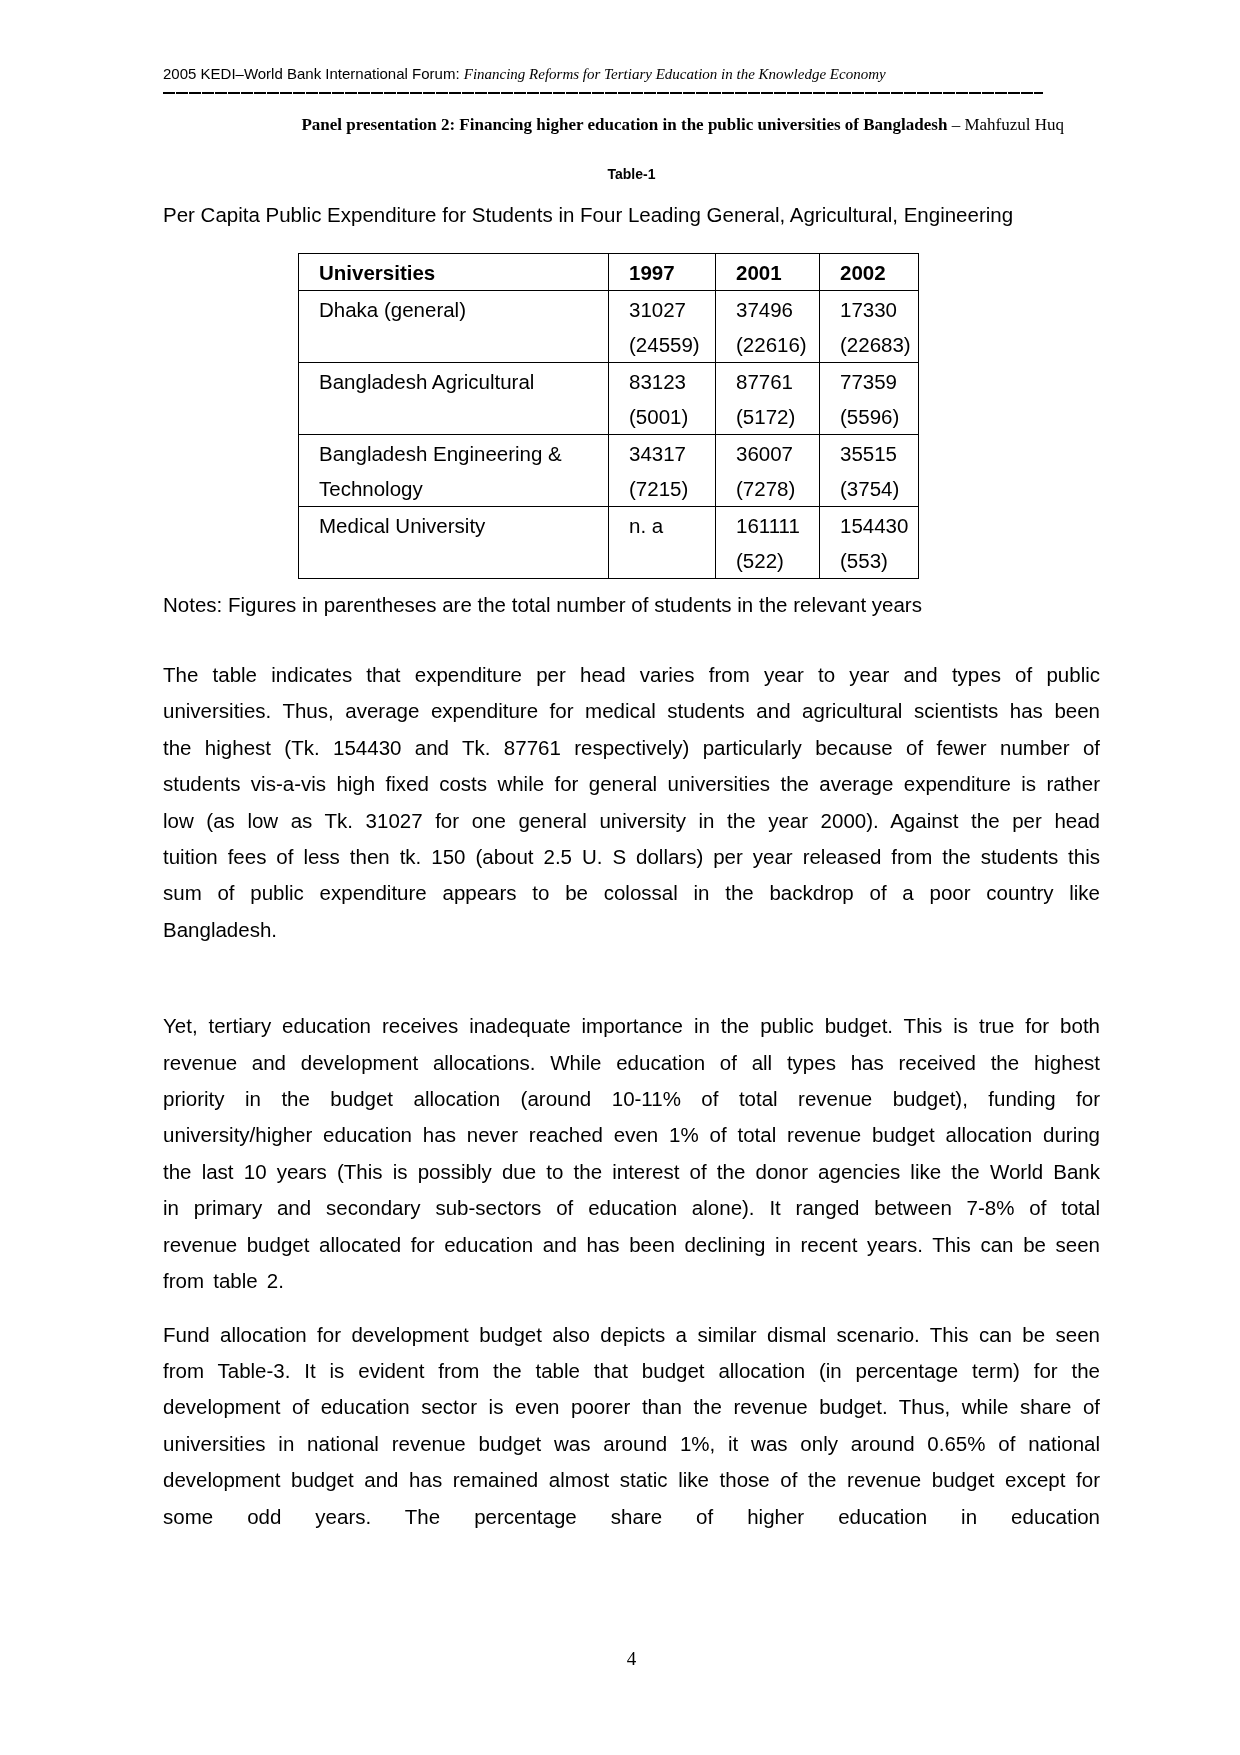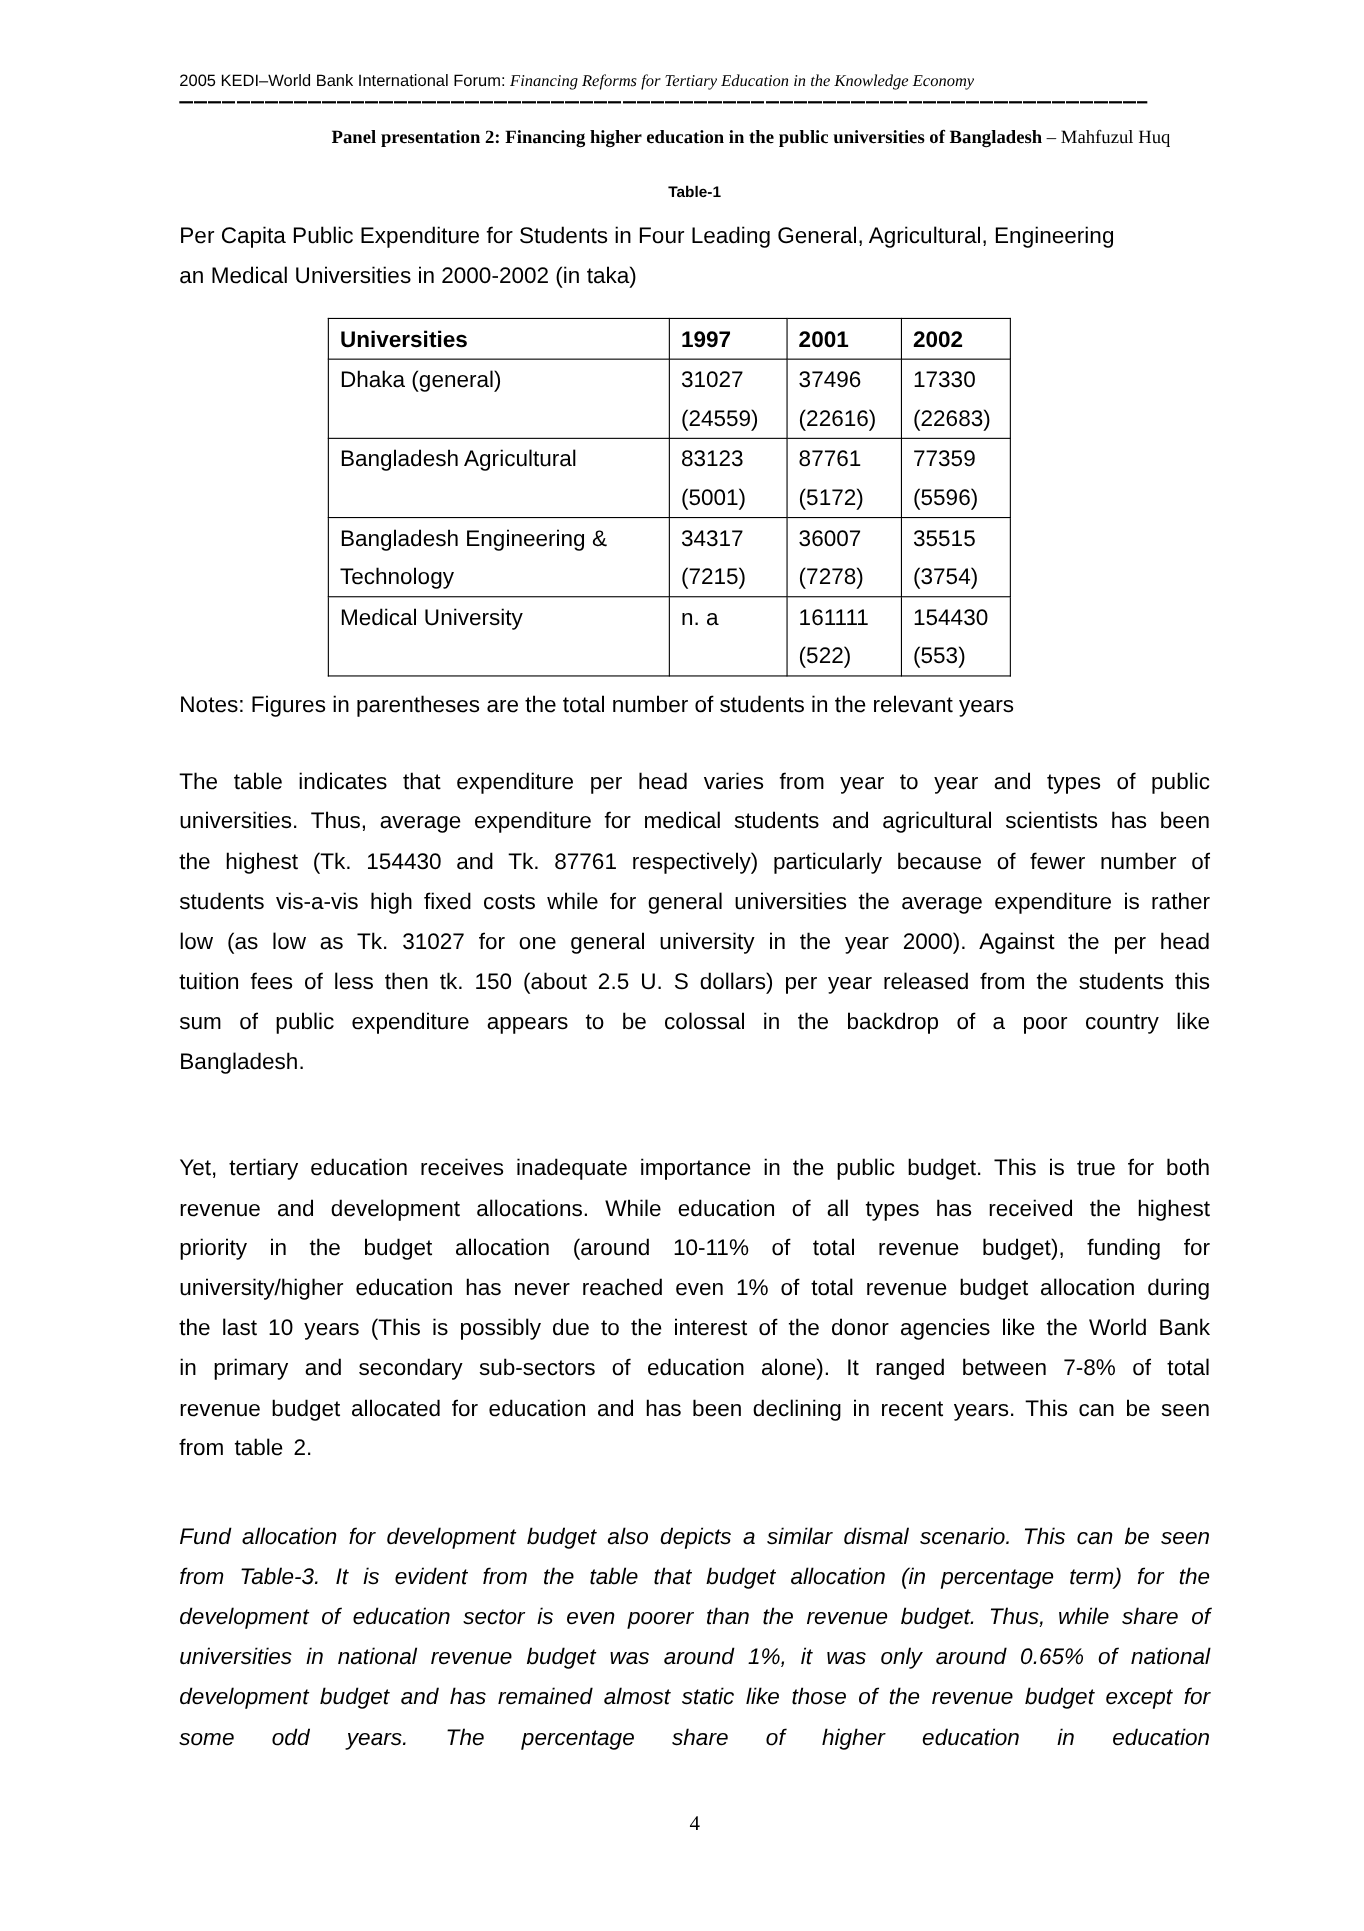--- a/index.html
+++ b/index.html
@@ -31,34 +31,34 @@
   
   .tbl-title { margin-top: 25px; text-align: center; font-weight: bold; font-size: 14px; line-height: 27px; }
   .tbl-caption { margin-top: 9px; font-size: 20.5px; line-height: 36px; }
   table.exp {
     margin: 20px 0 0 135px;
     border-collapse: collapse; table-layout: fixed; width: 620px;
   }
   table.exp th, table.exp td {
     border: 1.5px solid #000;
     font-size: 20.5px; font-weight: normal; text-align: left; vertical-align: top;
-    padding: 1px 8px 0 10px; line-height: 35px;
+    padding: 1px 8px 0 20px; line-height: 35px;
   }
   table.exp th { font-weight: bold; height: 34px; }
   table.exp td { height: 70px; }
   .notes { margin-top: 11px; font-size: 20.5px; line-height: 30px; }
 
   
   .para {
     font-size: 20.5px; line-height: 36.4px; word-spacing: 3.5px;
     text-align: justify; margin: 0;
   }
   .p1 { margin-top: 37px; }
   .p2 { margin-top: 60px; }
-  .p3 { margin-top: 44px; font-style: italic; }
+  .p3 { margin-top: 17px; }
   .justify-last { text-align-last: justify; }
 
   
   .page-num {
     position: absolute; left: 163px; top: 1648px; width: 937px;
     text-align: center; font-family: "Liberation Serif", "DejaVu Serif", serif;
     font-size: 19px;
   }
 </style>
 </head>
@@ -75,21 +75,20 @@
 
   <div class="hdr-line2">
     <span class="bold-part">Panel presentation 2: Financing higher education in the public universities of Bangladesh</span>
     <span>– Mahfuzul Huq</span>
   </div>
 
   <div class="tbl-title">Table-1</div>
 
   <div class="tbl-caption">
     <div>Per Capita Public Expenditure for Students in Four Leading General, Agricultural, Engineering</div>
-    <div>an Medical Universities in 2000-2002 (in taka)</div>
   </div>
 
   <table class="exp">
     <colgroup>
       <col style="width:310px">
         <col style="width:107px">
         <col style="width:104px">
         <col style="width:99px">
     </colgroup>
     <tbody>

